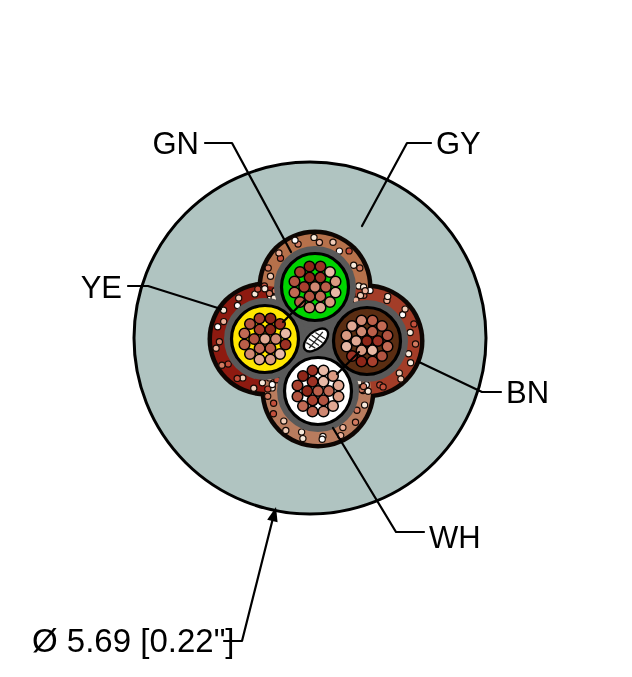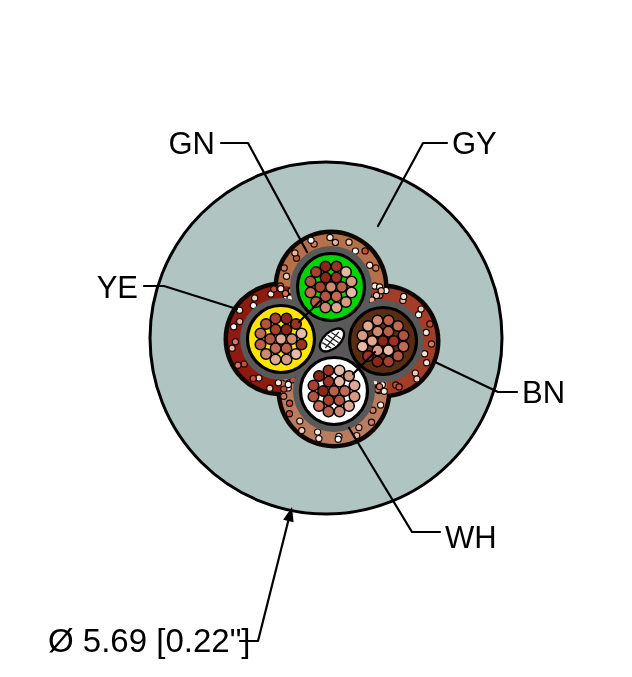--- a/index.html
+++ b/index.html
@@ -1,16 +1,16 @@
 <!DOCTYPE html>
 <html><head>
 <meta charset="utf-8">
 <style>
   html,body{margin:0;padding:0;background:#ffffff;}
-  .stage{position:relative;width:568px;height:677px;background:#ffffff;overflow:hidden;padding-left:16px;}
+  .stage{position:relative;width:568px;height:677px;background:#ffffff;overflow:hidden;}
   svg{display:block;}
   text{font-family:"Liberation Sans", sans-serif;fill:#000000;}
   .callout{font-size:31px;}
   .dim{font-size:33px;}
   .leader{fill:none;stroke:#000000;stroke-width:2.2;stroke-linecap:round;stroke-linejoin:round;}
 </style>
 </head>
 <body>
 
 <div class="stage">

